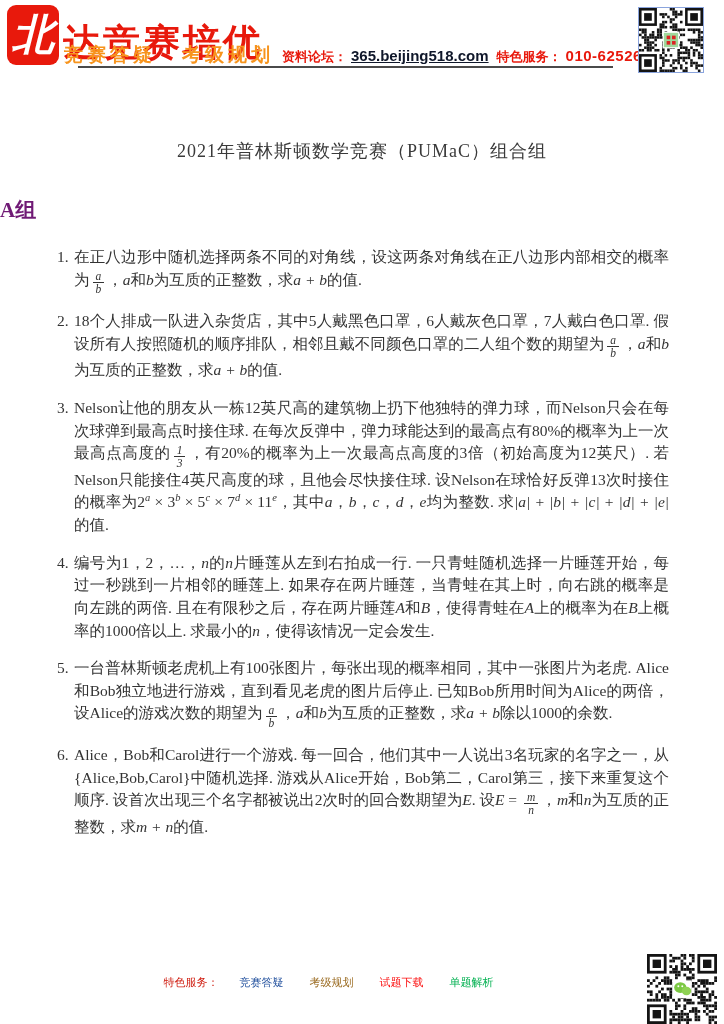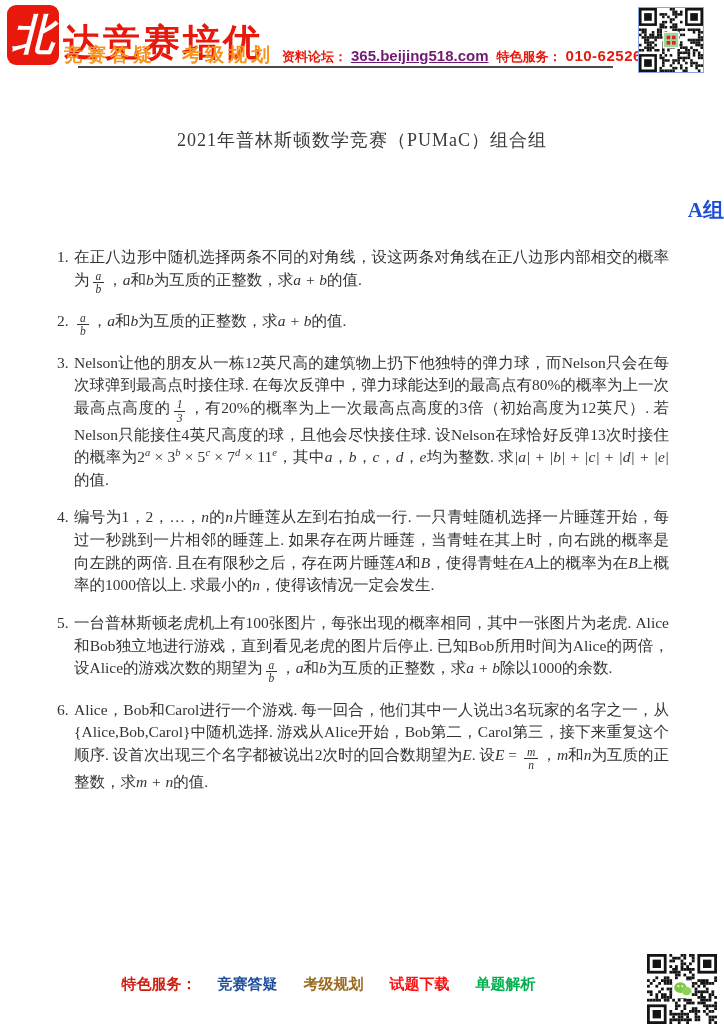--- a/index.html
+++ b/index.html
@@ -23,50 +23,50 @@
     font-size:37px;color:#e8190c;letter-spacing:3px;white-space:nowrap;
   }
   .header-sub{
     position:absolute;left:64px;top:42px;width:560px;
     display:flex;align-items:baseline;white-space:nowrap;
     font-family:"Liberation Sans",sans-serif;
   }
   .tagline{font-weight:bold;color:#f7941d;font-size:19px;letter-spacing:4px;}
   .tagline + .tagline{margin-left:26px;}
   .hdr-label{font-weight:bold;color:#e8190c;font-size:13px;margin-left:8px;}
-  .hdr-url{font-weight:bold;color:#701a75;font-size:15px;text-decoration:underline;margin-left:4px;}
+  .hdr-url{font-weight:bold;color:#0f172a;font-size:15px;text-decoration:underline;margin-left:4px;}
   .hdr-phone{font-weight:bold;color:#e8190c;font-size:15px;margin-left:4px;letter-spacing:.5px;}
   .header-line{position:absolute;left:78px;top:66px;width:535px;height:2px;background:#4a4a4a;}
   .qr-top{position:absolute;left:638px;top:7px;width:64px;height:64px;border:1px solid #8aa4dd;background:#fff;}
   .qr-bottom{position:absolute;left:646px;top:954px;width:72px;height:70px;background:#fff;}
   .qr-top svg,.qr-bottom svg{display:block;width:100%;height:100%;}
   
-  .doc-title{position:absolute;top:128px;left:0;width:724px;text-align:center;
+  .doc-title{position:absolute;top:139px;left:0;width:724px;text-align:center;
     font-size:18px;color:#3a3a3a;letter-spacing:1px;}
-  .section-title{position:absolute;top:196px;left:0;width:724px;text-align:right;
-    font-size:21px;font-weight:bold;color:#1d4ed8;}
+  .section-title{position:absolute;top:196px;left:0;width:724px;text-align:left;
+    font-size:21px;font-weight:bold;color:#701a75;}
   
   .problems{position:absolute;left:57px;top:246px;width:612px;}
   .problem{
     position:relative;padding-left:17px;margin-bottom:15px;
     font-size:15.5px;line-height:1.46;text-align:justify;color:#333;
   }
   .problem .num{position:absolute;left:0;top:0;}
   .var{font-style:italic;}
   sup.exp{font-size:10.5px;font-style:italic;line-height:0;}
   .frac{
     display:inline-block;vertical-align:-0.55em;text-align:center;
     line-height:1.05;font-style:italic;margin:0 3px;
   }
   .frac .fn{display:block;font-size:11.5px;padding:0 3px;}
   .frac .fd{display:block;font-size:11.5px;padding:0 3px;border-top:1px solid #333;}
   
   .footer{
     position:absolute;top:975px;left:0;width:670px;text-align:center;
-    font-family:"Liberation Sans",sans-serif;font-weight:bold;font-size:15px;
+    font-family:"Liberation Sans",sans-serif;font-weight:normal;font-size:11px;
     white-space:nowrap;
   }
   .footer .flabel{color:#cf1d10;margin-right:8px;}
   .footer .fitem{margin:0 13px;}
 </style>
 </head>
 <body>
 
 <div class="page">
 
@@ -312,21 +312,21 @@
           <rect x="12.9" y="12.9" width="1.4" height="1.4" fill="#d22"></rect>
         </svg>
     </div>
   </div>
 
   <div class="doc-title">2021年普林斯顿数学竞赛（PUMaC）组合组</div>
   <div class="section-title">A组</div>
 
   <div class="problems" id="problems">
       <div class="problem"><span class="num">1.</span><span>在正八边形中随机选择两条不同的对角线，设这两条对角线在正八边形内部相交的概率为</span><span class="frac"><span class="fn">a</span><span class="fd">b</span></span><span>，</span><span class="var">a</span><span>和</span><span class="var">b</span><span>为互质的正整数，求</span><span class="var">a + b</span><span>的值.</span></div>
-      <div class="problem"><span class="num">2.</span><span class="frac"><span class="fn">a</span><span class="fd">b</span></span><span>，</span><span class="var">a</span><span>和</span><span class="var">b</span><span>为互质的正整数，求</span><span class="var">a + b</span><span>的值.</span></div>
+      <div class="problem"><span class="num">2.</span><span>18个人排成一队进入杂货店，其中5人戴黑色口罩，6人戴灰色口罩，7人戴白色口罩. 假设所有人按照随机的顺序排队，相邻且戴不同颜色口罩的二人组个数的期望为</span><span class="frac"><span class="fn">a</span><span class="fd">b</span></span><span>，</span><span class="var">a</span><span>和</span><span class="var">b</span><span>为互质的正整数，求</span><span class="var">a + b</span><span>的值.</span></div>
       <div class="problem"><span class="num">3.</span><span>Nelson让他的朋友从一栋12英尺高的建筑物上扔下他独特的弹力球，而Nelson只会在每次球弹到最高点时接住球. 在每次反弹中，弹力球能达到的最高点有80%的概率为上一次最高点高度的</span><span class="frac"><span class="fn">1</span><span class="fd">3</span></span><span>，有20%的概率为上一次最高点高度的3倍（初始高度为12英尺）. 若Nelson只能接住4英尺高度的球，且他会尽快接住球. 设Nelson在球恰好反弹13次时接住的概率为2</span><sup class="exp">a</sup><span> × 3</span><sup class="exp">b</sup><span> × 5</span><sup class="exp">c</sup><span> × 7</span><sup class="exp">d</sup><span> × 11</span><sup class="exp">e</sup><span>，其中</span><span class="var">a</span><span>，</span><span class="var">b</span><span>，</span><span class="var">c</span><span>，</span><span class="var">d</span><span>，</span><span class="var">e</span><span>均为整数. 求</span><span class="var">|a| + |b| + |c| + |d| + |e|</span><span>的值.</span></div>
       <div class="problem"><span class="num">4.</span><span>编号为1，2，…，</span><span class="var">n</span><span>的</span><span class="var">n</span><span>片睡莲从左到右拍成一行. 一只青蛙随机选择一片睡莲开始，每过一秒跳到一片相邻的睡莲上. 如果存在两片睡莲，当青蛙在其上时，向右跳的概率是向左跳的两倍. 且在有限秒之后，存在两片睡莲</span><span class="var">A</span><span>和</span><span class="var">B</span><span>，使得青蛙在</span><span class="var">A</span><span>上的概率为在</span><span class="var">B</span><span>上概率的1000倍以上. 求最小的</span><span class="var">n</span><span>，使得该情况一定会发生.</span></div>
       <div class="problem"><span class="num">5.</span><span>一台普林斯顿老虎机上有100张图片，每张出现的概率相同，其中一张图片为老虎. Alice和Bob独立地进行游戏，直到看见老虎的图片后停止. 已知Bob所用时间为Alice的两倍，设Alice的游戏次数的期望为</span><span class="frac"><span class="fn">a</span><span class="fd">b</span></span><span>，</span><span class="var">a</span><span>和</span><span class="var">b</span><span>为互质的正整数，求</span><span class="var">a + b</span><span>除以1000的余数.</span></div>
       <div class="problem"><span class="num">6.</span><span>Alice，Bob和Carol进行一个游戏. 每一回合，他们其中一人说出3名玩家的名字之一，从{Alice,Bob,Carol}中随机选择. 游戏从Alice开始，Bob第二，Carol第三，接下来重复这个顺序. 设首次出现三个名字都被说出2次时的回合数期望为</span><span class="var">E</span><span>. 设</span><span class="var">E</span><span> = </span><span class="frac"><span class="fn">m</span><span class="fd">n</span></span><span>，</span><span class="var">m</span><span>和</span><span class="var">n</span><span>为互质的正整数，求</span><span class="var">m + n</span><span>的值.</span></div>
     </div>
 
   <div class="footer">
     <span class="flabel" style="color: rgb(207, 29, 16);">特色服务：</span><span id="footer-items"><span class="fitem" style="color: rgb(31, 78, 156);">竞赛答疑</span><span class="fitem" style="color: rgb(154, 106, 31);">考级规划</span><span class="fitem" style="color: rgb(251, 15, 15);">试题下载</span><span class="fitem" style="color: rgb(0, 176, 80);">单题解析</span></span>
   </div>
   <div class="qr-bottom">

